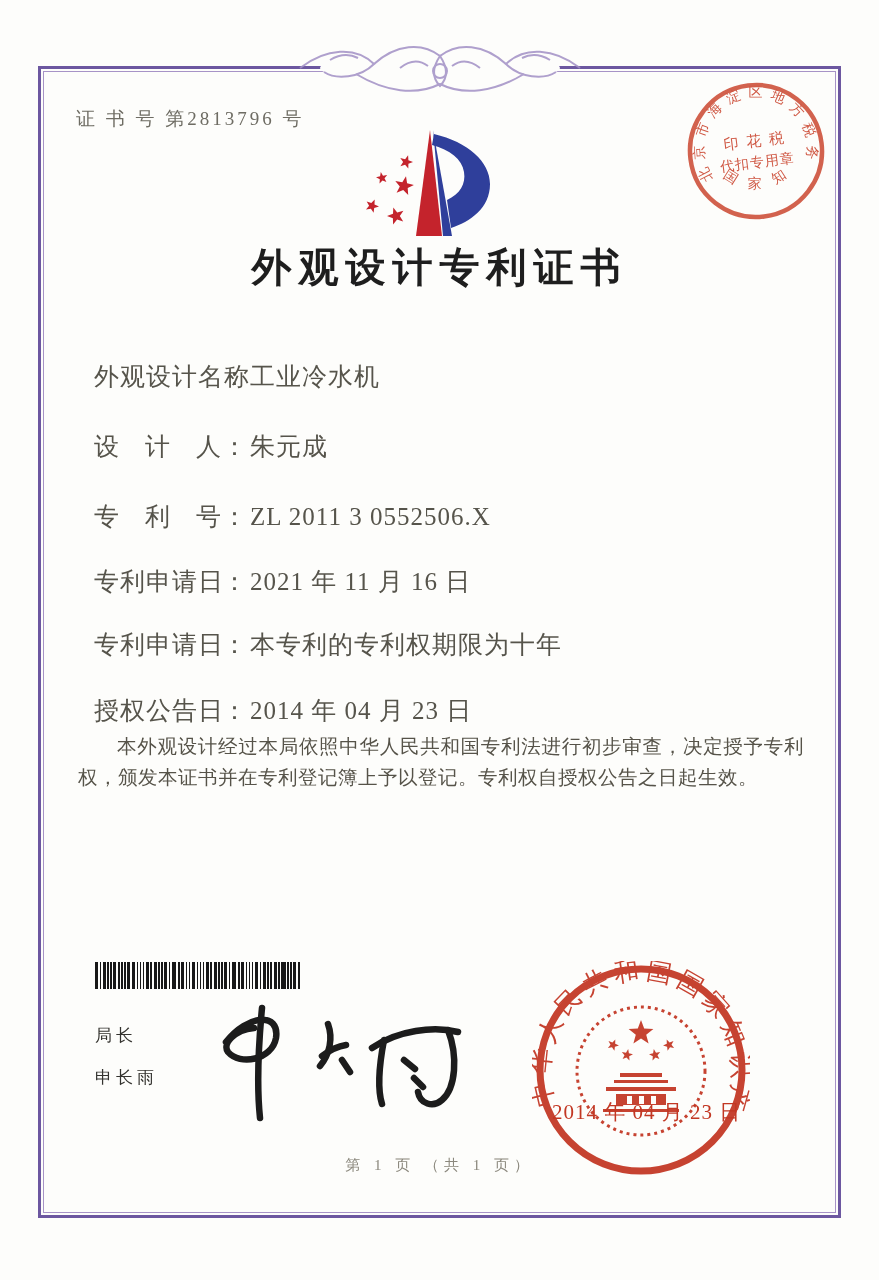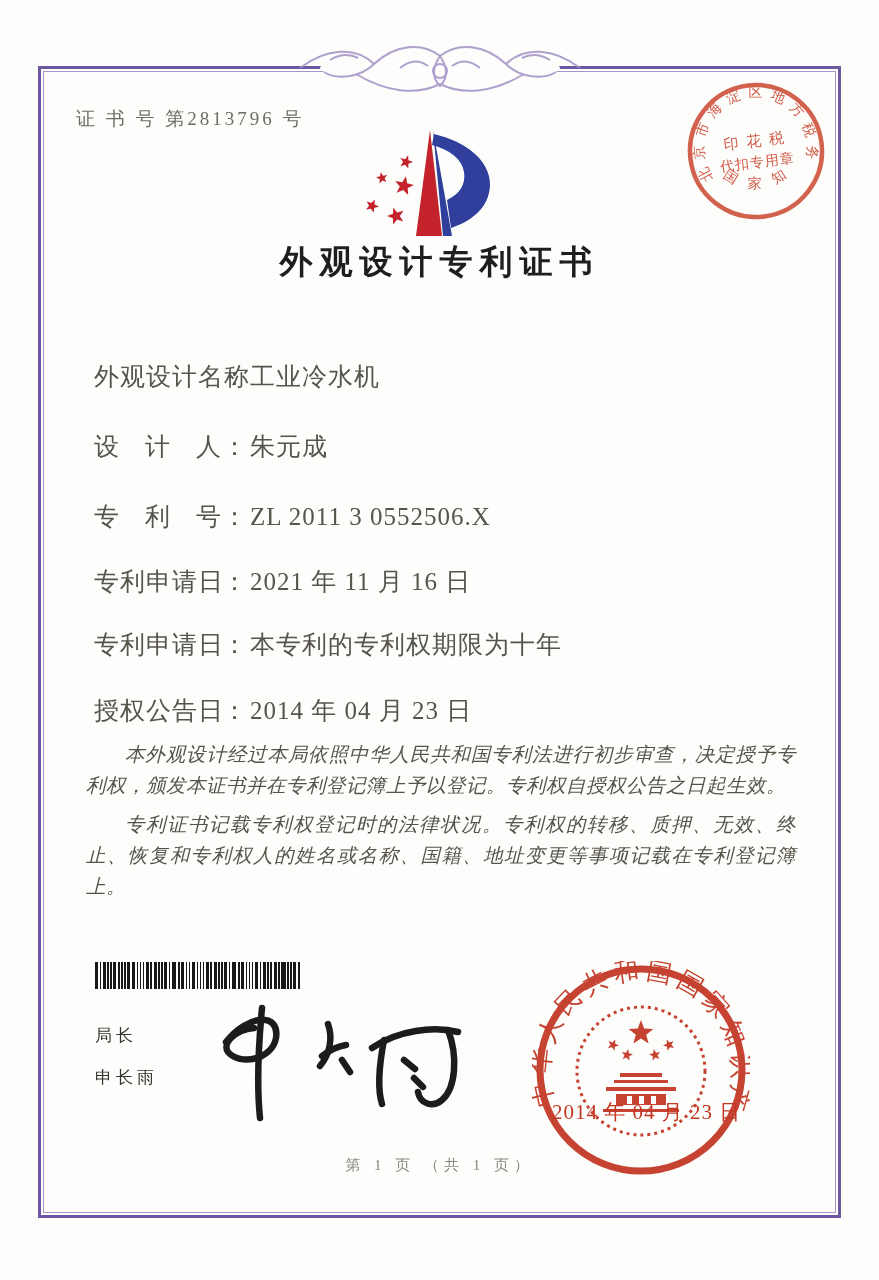--- a/index.html
+++ b/index.html
@@ -20,37 +20,37 @@
   .top-ornament{position:absolute;left:296px;top:34px;width:288px;height:76px;}
   
   .cert-no{
     position:absolute;left:76px;top:106px;
     font-size:19px;color:#6e6c63;letter-spacing:3px;
   }
   .tax-stamp{position:absolute;left:684px;top:79px;width:144px;height:144px;transform:rotate(-7deg);opacity:.92;}
   .logo{position:absolute;left:354px;top:124px;width:164px;height:118px;}
   .doc-title{
     position:absolute;left:0;top:240px;width:100%;
-    text-align:center;font-size:33px;font-weight:600;color:#1e1e1e;
+    text-align:center;font-size:40px;font-weight:600;color:#1e1e1e;
     letter-spacing:7px;
   }
   
   .field{
     position:absolute;left:94px;font-size:25px;color:#56544b;
     letter-spacing:1px;white-space:nowrap;
   }
   .f-label{display:inline-block;width:128px;text-align:justify;text-align-last:justify;}
   .f-sep{padding:0 2px 0 0;}
   
   .body-text{
     position:absolute;left:78px;top:731px;width:726px;
     font-size:19.5px;line-height:31px;color:#565349;
     text-align:justify;letter-spacing:.5px;
   }
-  .body-text p{margin:8px;text-indent:2em;font-style:italic;}
+  .body-text p{margin:0;text-indent:2em;}
   
   .barcode{
     position:absolute;left:95px;top:962px;width:244px;height:27px;
     display:flex;align-items:stretch;
   }
   .barcode .bar{background:#181818;}
   .barcode .gap{background:transparent;}
   
   .signer{position:absolute;left:95px;font-size:17px;color:#33322e;letter-spacing:4px;}
   .signer-title{top:1024px;}
@@ -140,21 +140,20 @@
 </div>
 <div class="field" style="top:628px">
   <span class="f-label">专利申请日</span><span class="f-sep">：</span><span>本专利的专利权期限为十年</span>
 </div>
 <div class="field" style="top:694px">
   <span class="f-label">授权公告日</span><span class="f-sep">：</span><span>2014 年 04 月 23 日</span>
 </div>
 
 <div class="body-text">
   <p>本外观设计经过本局依照中华人民共和国专利法进行初步审查，决定授予专利权，颁发本证书并在专利登记簿上予以登记。专利权自授权公告之日起生效。</p>
-  <p>专利证书记载专利权登记时的法律状况。专利权的转移、质押、无效、终止、恢复和专利权人的姓名或名称、国籍、地址变更等事项记载在专利登记簿上。</p>
 </div>
 
 <div class="barcode" id="barcode">
     <div class="bar" style="width: 3px;"></div>
     <div class="gap" style="width: 1.6px;"></div>
     <div class="bar" style="width: 1.5px;"></div>
     <div class="gap" style="width: 1.6px;"></div>
     <div class="bar" style="width: 3px;"></div>
     <div class="gap" style="width: 1.6px;"></div>
     <div class="bar" style="width: 1.5px;"></div>

